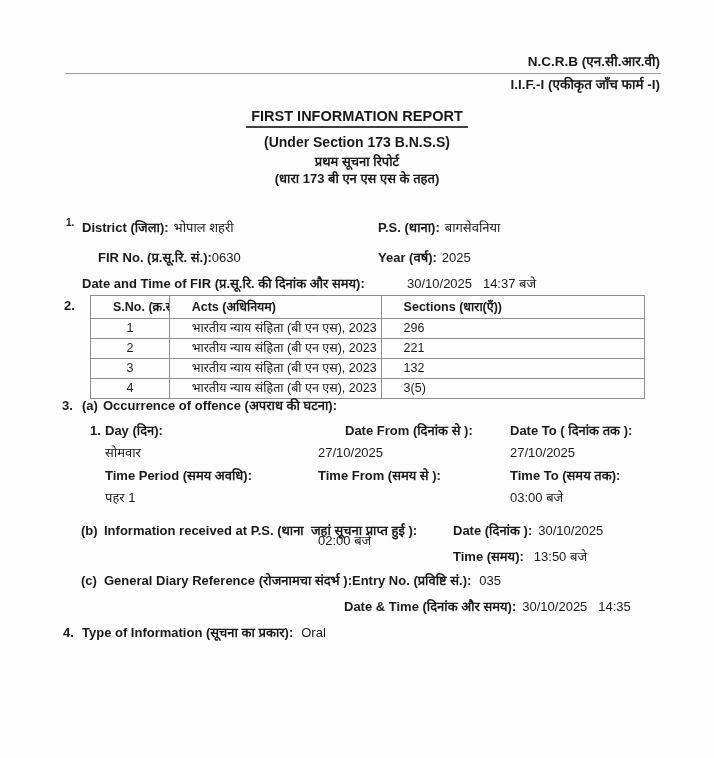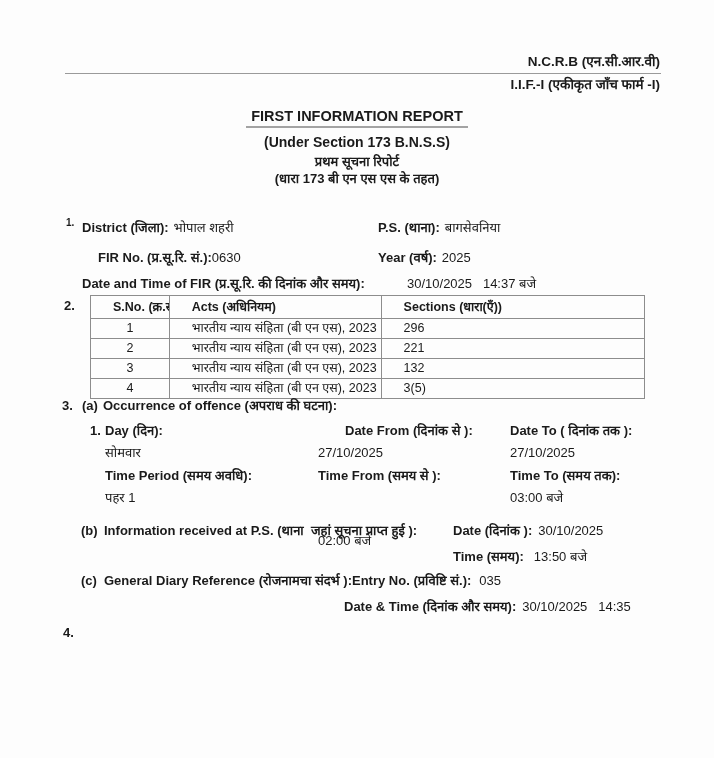--- a/index.html
+++ b/index.html
@@ -14,21 +14,21 @@
   }
   .abs{position:absolute;white-space:pre;line-height:16px;}
   .b{font-weight:700;}
   .ctr{left:0;width:714px;text-align:center;}
   .sup{font-size:10px;font-weight:700;vertical-align:top;position:relative;top:-3px;}
   .v5{margin-left:5px;}
   .v6{margin-left:6px;}
   .v8{margin-left:8px;}
   .v10{margin-left:10px;}
   .hdr-line{position:absolute;left:65px;top:73px;width:596px;border-top:1.5px solid #9a9a9a;}
-  .title-underline{border-bottom:2px solid #a3a3a3;padding:0 5px 2px 5px;}
+  .title-underline{border-bottom:2px solid #404040;padding:0 5px 2px 5px;}
   table.acts{
     position:absolute;left:90px;top:295px;width:555px;
     border-collapse:collapse;font-size:12.5px;table-layout:fixed;
   }
   table.acts th,table.acts td{
     border:1px solid #8d8d8d;
     padding:1px 22px;
     line-height:17px;
     overflow:hidden;
     white-space:nowrap;
@@ -126,14 +126,15 @@
   <div class="abs b" style="left:81px;top:523px;">(b)</div>
   <div class="abs b" style="left:104px;top:523px;">Information received at P.S. (थाना  जहां सूचना प्राप्त हुई ):</div>
   <div class="abs" style="left:453px;top:523px;"><span class="b">Date (दिनांक ):</span><span class="v6">30/10/2025</span></div>
   <div class="abs" style="left:453px;top:549px;"><span class="b">Time (समय):</span><span class="v10">13:50 बजे</span></div>
 
   <div class="abs b" style="left:81px;top:573px;">(c)</div>
   <div class="abs" style="left:104px;top:573px;"><span class="b">General Diary Reference (रोजनामचा संदर्भ ):</span><span class="b">Entry No. (प्रविष्टि सं.):</span><span class="v8">035</span></div>
   <div class="abs" style="left:344px;top:599px;"><span class="b">Date &amp; Time (दिनांक और समय):</span><span class="v6">30/10/2025   14:35</span></div>
 
   <div class="abs b" style="left:63px;top:625px;">4.</div>
+  <div class="abs" style="left:82px;top:625px;"><span class="b">Type of Information (सूचना का प्रकार):</span><span class="v8">Oral</span></div>
 
 </div>
 
 </body></html>

